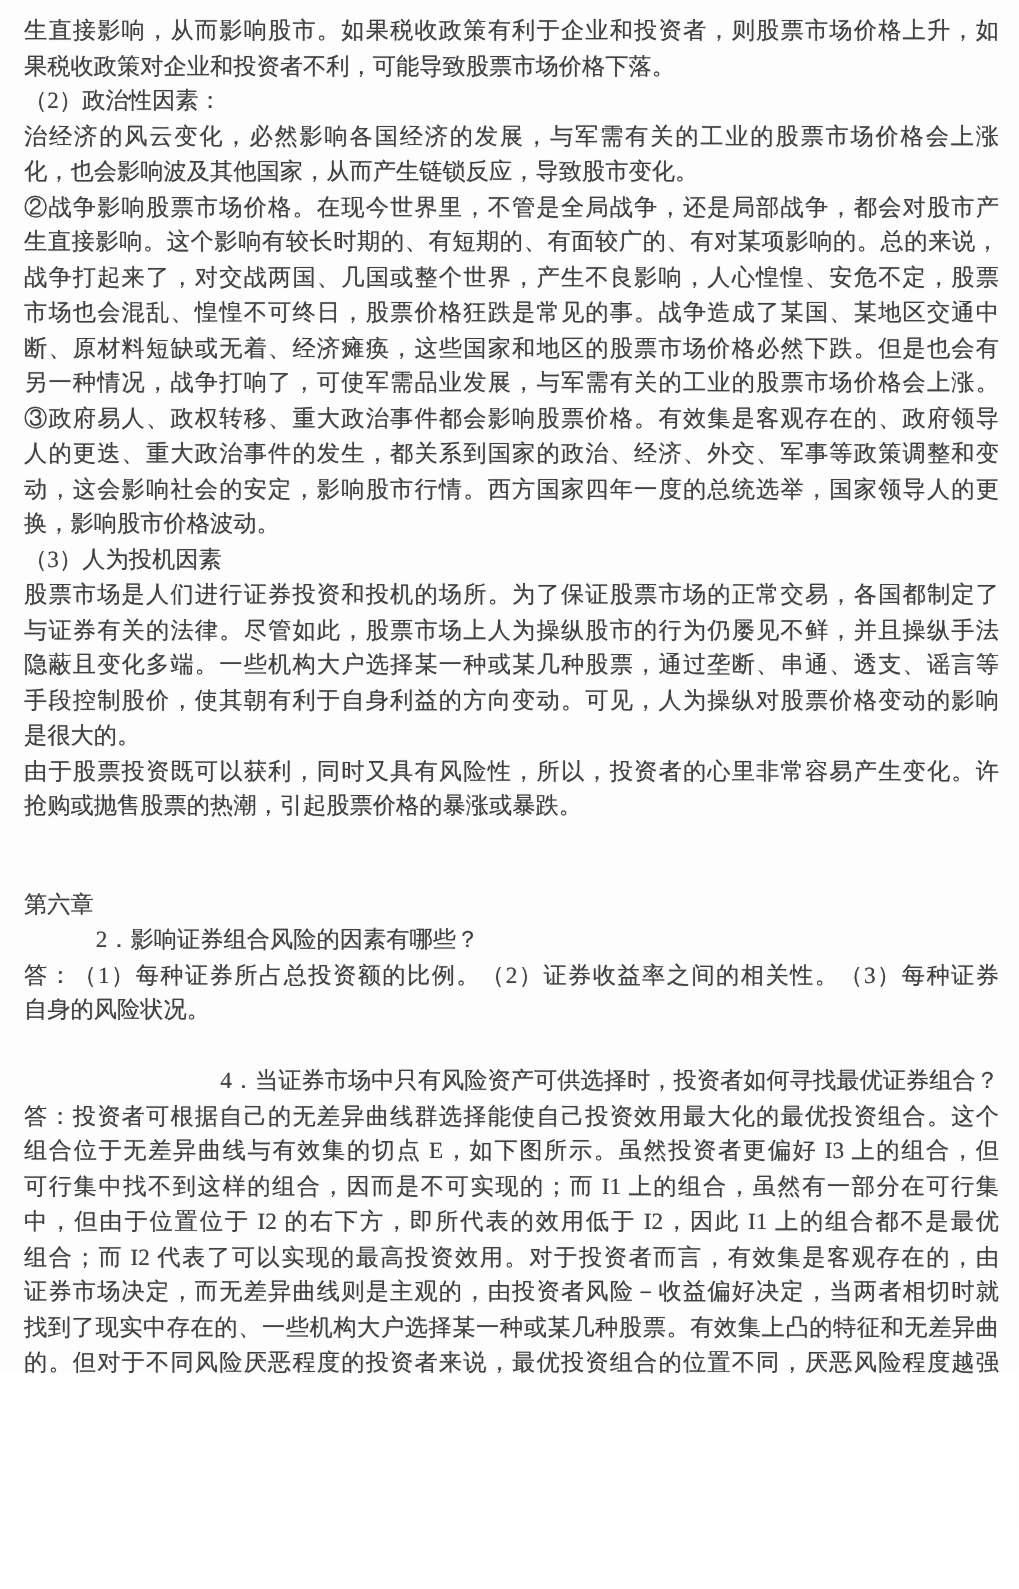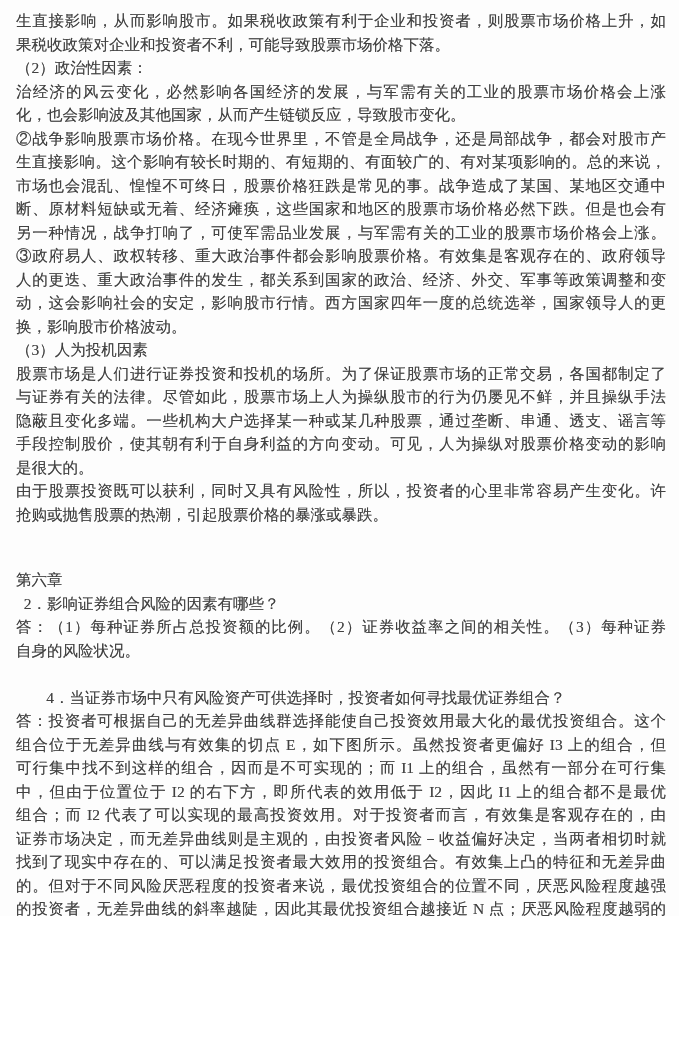--- a/index.html
+++ b/index.html
@@ -41,43 +41,44 @@
 
 <div class="page" style="background: rgb(253, 253, 253); color: rgb(65, 65, 65);">
   <div class="text-column">
       <div class="line full">生直接影响，从而影响股市。如果税收政策有利于企业和投资者，则股票市场价格上升，如</div>
       <div class="line">果税收政策对企业和投资者不利，可能导致股票市场价格下落。</div>
       <div class="line">（2）政治性因素：</div>
       <div class="line full">治经济的风云变化，必然影响各国经济的发展，与军需有关的工业的股票市场价格会上涨</div>
       <div class="line">化，也会影响波及其他国家，从而产生链锁反应，导致股市变化。</div>
       <div class="line full">②战争影响股票市场价格。在现今世界里，不管是全局战争，还是局部战争，都会对股市产</div>
       <div class="line full">生直接影响。这个影响有较长时期的、有短期的、有面较广的、有对某项影响的。总的来说，</div>
+      <div class="line full">战争打起来了，对交战两国、几国或整个世界，产生不良影响，人心惶惶、安危不定，股票</div>
       <div class="line full">市场也会混乱、惶惶不可终日，股票价格狂跌是常见的事。战争造成了某国、某地区交通中</div>
       <div class="line full">断、原材料短缺或无着、经济瘫痪，这些国家和地区的股票市场价格必然下跌。但是也会有</div>
       <div class="line full">另一种情况，战争打响了，可使军需品业发展，与军需有关的工业的股票市场价格会上涨。</div>
       <div class="line full">③政府易人、政权转移、重大政治事件都会影响股票价格。有效集是客观存在的、政府领导</div>
       <div class="line full">人的更迭、重大政治事件的发生，都关系到国家的政治、经济、外交、军事等政策调整和变</div>
       <div class="line full">动，这会影响社会的安定，影响股市行情。西方国家四年一度的总统选举，国家领导人的更</div>
       <div class="line">换，影响股市价格波动。</div>
       <div class="line">（3）人为投机因素</div>
       <div class="line full">股票市场是人们进行证券投资和投机的场所。为了保证股票市场的正常交易，各国都制定了</div>
       <div class="line full">与证券有关的法律。尽管如此，股票市场上人为操纵股市的行为仍屡见不鲜，并且操纵手法</div>
       <div class="line full">隐蔽且变化多端。一些机构大户选择某一种或某几种股票，通过垄断、串通、透支、谣言等</div>
       <div class="line full">手段控制股价，使其朝有利于自身利益的方向变动。可见，人为操纵对股票价格变动的影响</div>
       <div class="line">是很大的。</div>
       <div class="line full">由于股票投资既可以获利，同时又具有风险性，所以，投资者的心里非常容易产生变化。许</div>
       <div class="line">抢购或抛售股票的热潮，引起股票价格的暴涨或暴跌。</div>
       <div class="line" style="margin-top: 42px;">第六章</div>
-      <div class="line" style="padding-left: 0.5em;">2．影响证券组合风险的因素有哪些？</div>
+      <div class="line" style="padding-left: 0.5em; margin-left: 40px;">2．影响证券组合风险的因素有哪些？</div>
       <div class="line full">答：（1）每种证券所占总投资额的比例。（2）证券收益率之间的相关性。（3）每种证券</div>
       <div class="line">自身的风险状况。</div>
-      <div class="line" style="margin-top: 23.5px; padding-left: 1.95em;">4．当证券市场中只有风险资产可供选择时，投资者如何寻找最优证券组合？</div>
+      <div class="line" style="margin-top: 23.5px; padding-left: 1.95em; text-align: right;">4．当证券市场中只有风险资产可供选择时，投资者如何寻找最优证券组合？</div>
       <div class="line full">答：投资者可根据自己的无差异曲线群选择能使自己投资效用最大化的最优投资组合。这个</div>
       <div class="line full">组合位于无差异曲线与有效集的切点 E，如下图所示。虽然投资者更偏好 I3 上的组合，但</div>
       <div class="line full">可行集中找不到这样的组合，因而是不可实现的；而 I1 上的组合，虽然有一部分在可行集</div>
       <div class="line full">中，但由于位置位于 I2 的右下方，即所代表的效用低于 I2，因此 I1 上的组合都不是最优</div>
       <div class="line full">组合；而 I2 代表了可以实现的最高投资效用。对于投资者而言，有效集是客观存在的，由</div>
       <div class="line full">证券市场决定，而无差异曲线则是主观的，由投资者风险－收益偏好决定，当两者相切时就</div>
-      <div class="line full">找到了现实中存在的、可以满足投资者最大效用的投资组合。有效集上凸的特征和无差异曲</div>
+      <div class="line full">找到了现实中存在的、一些机构大户选择某一种或某几种股票。有效集上凸的特征和无差异曲</div>
       <div class="line full">的。但对于不同风险厌恶程度的投资者来说，最优投资组合的位置不同，厌恶风险程度越强</div>
       <div class="line full">的投资者，无差异曲线的斜率越陡，因此其最优投资组合越接近 N 点；厌恶风险程度越弱的</div>
     </div>
 </div>
 
 </body></html>

